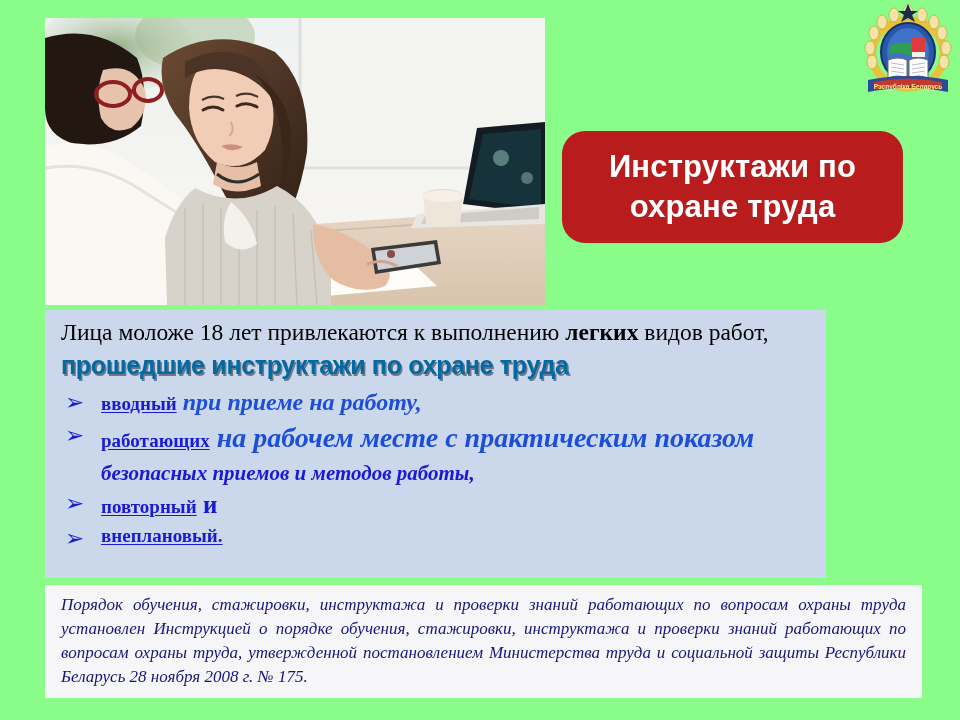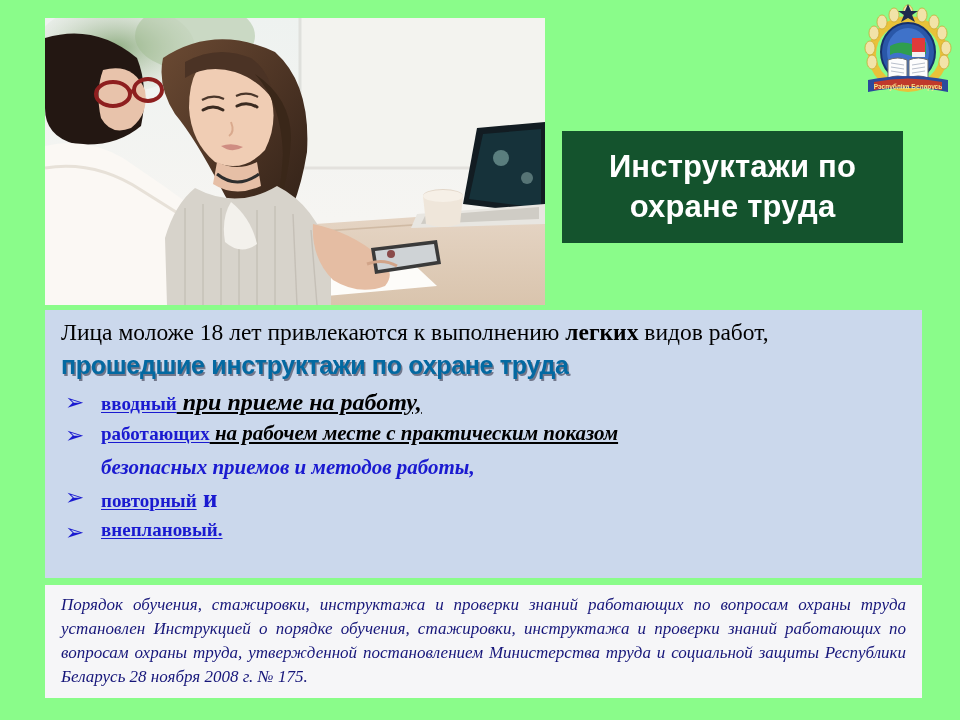--- a/index.html
+++ b/index.html
@@ -19,37 +19,37 @@
   
   .photo{
     position:absolute;left:45px;top:18px;width:500px;height:287px;
     overflow:hidden;background:#e9e2db;
   }
   .photo svg{display:block;width:100%;height:100%;}
 
   
   .title-box{
     position:absolute;left:562px;top:131px;width:341px;height:112px;
-    background:#14532d;
+    background:#b91c1c;
     display:flex;align-items:center;justify-content:center;
-    box-sizing:border-box;padding:4px 14px;
+    box-sizing:border-box;padding:4px 14px;border-radius:23px;
   }
   .title-text{
     color:#ffffff;
     font-family:"Liberation Sans", sans-serif;
     font-weight:bold;
     font-size:31px;
     line-height:1.28;
     text-align:center;
     letter-spacing:.2px;
   }
 
   
   .main-panel{
-    position:absolute;left:45px;top:310px;width:877px;height:268px;
+    position:absolute;left:45px;top:310px;width:781px;height:268px;
     background:#cbd8ec;
     box-sizing:border-box;
     padding:9px 16px 0 16px;
   }
   .lead{
     font-size:23.5px;
     color:#000000;
     line-height:1.18;
     white-space:nowrap;
   }
@@ -87,23 +87,23 @@
   .kw{
     font-family:"Liberation Serif", serif;
     font-weight:bold;
     font-size:19px;
     color:#1a1ad0;
     text-decoration:underline;
     text-underline-offset:2px;
   }
   .desc{
     font-weight:bold;font-style:italic;
-    font-size:24px;color:#000000;text-decoration:underline;
-  }
-  .desc.sm{font-size:21px;}
+    font-size:24px;color:#1d4ed8;
+  }
+  .desc.sm{font-size:28px;}
   .plain{
     font-family:"Liberation Serif", serif;
     font-weight:bold;font-size:25px;color:#1a1ad0;
   }
   .cont{
     font-weight:bold;font-style:italic;font-size:21px;color:#1a1ad0;
     margin-left:40px;line-height:1.35;
   }
 
   

